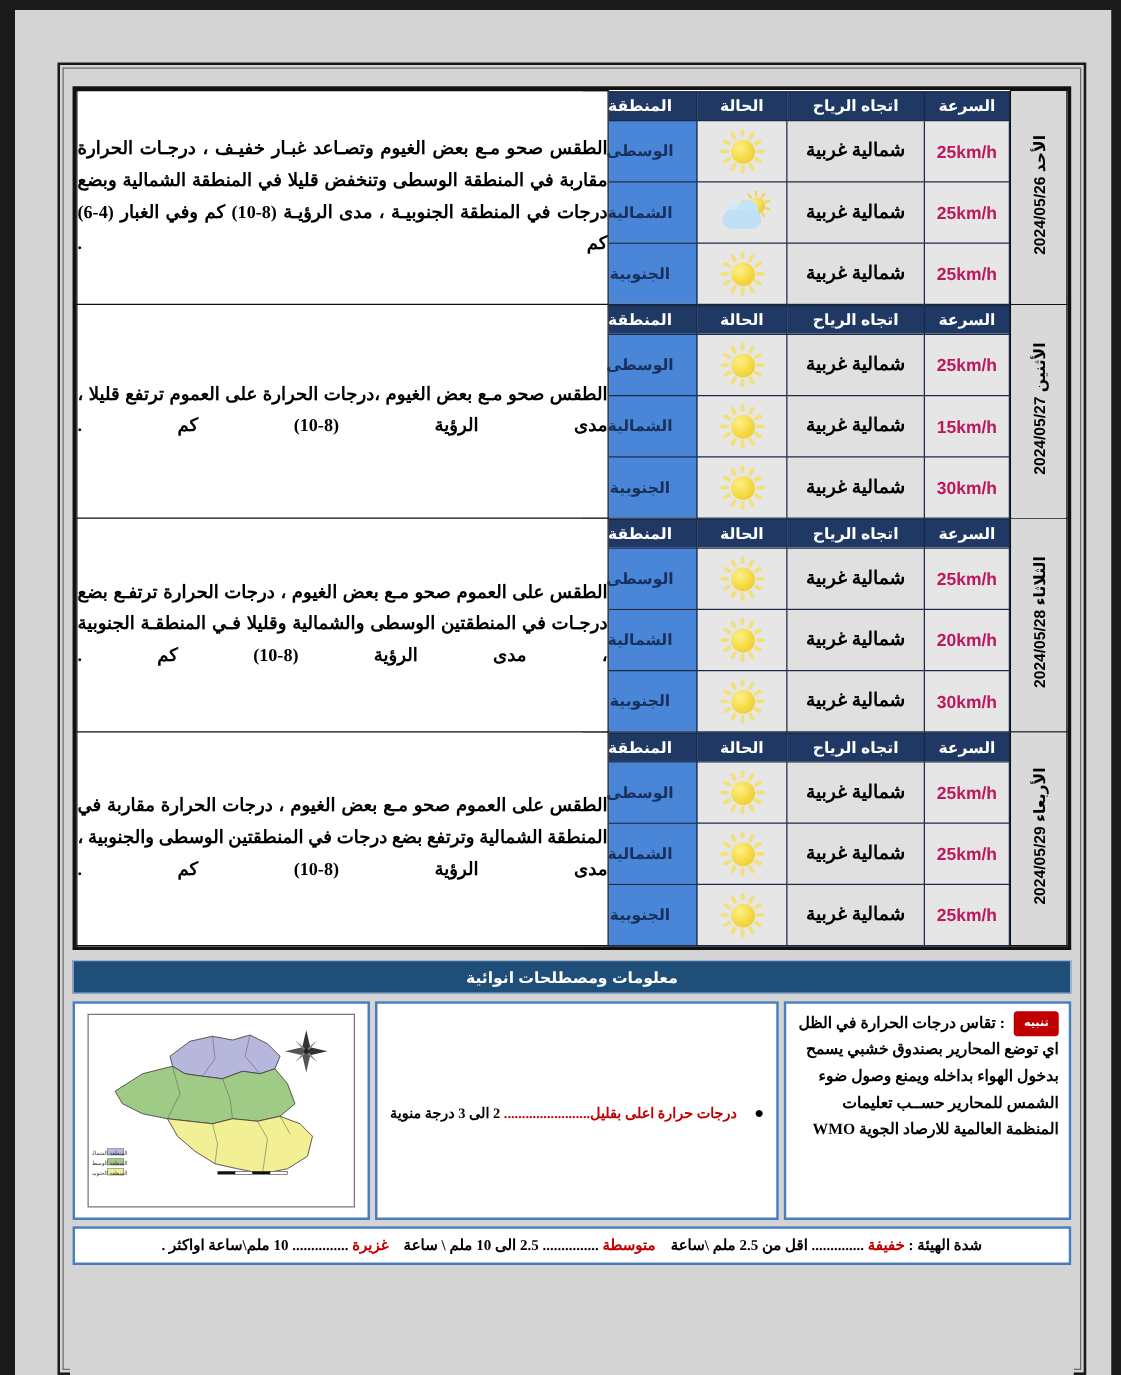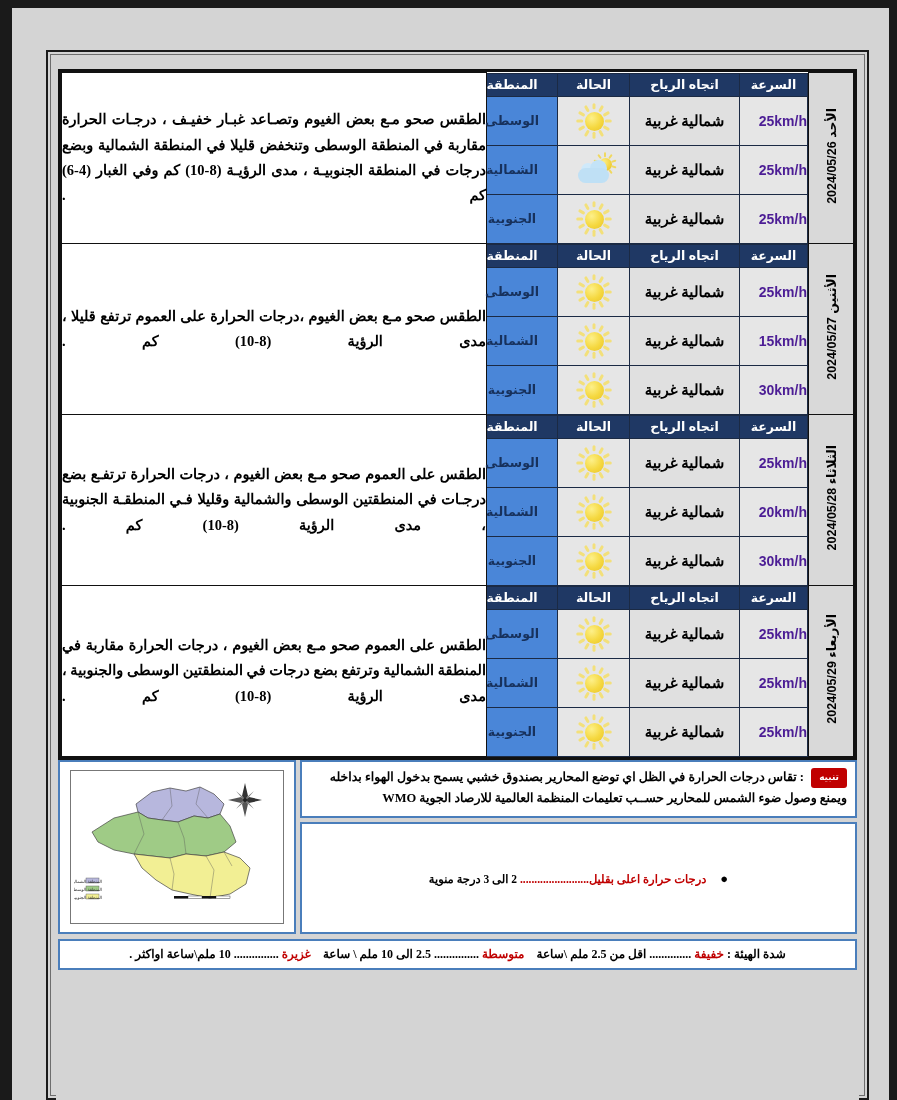--- a/index.html
+++ b/index.html
@@ -95,25 +95,25 @@
     background:#e0e0e0;
     color:#000;
     font-family:"Liberation Serif","DejaVu Serif",serif;
     font-weight:bold;
     font-size:15px;
     text-align:center;
     height:49px;
   }
   td.speed {
     background:#e6e6e6;
-    color:#4c1d95;
+    color:#be185d;
     font-family:"Liberation Sans","DejaVu Sans",sans-serif;
     font-weight:bold;
     font-size:14px;
-    text-align:right;
+    text-align:center;
     height:49px;
     direction:ltr;
   }
 
   td.desc {
     background:#fff;
     border:1.5px solid #111;
     vertical-align:middle;
     padding:6px 14px;
     font-family:"Liberation Serif","DejaVu Serif",serif;
@@ -160,21 +160,21 @@
     margin:8px 2px 6px 2px;
   }
   .info-row { display:flex; gap:4px; margin:0 2px; align-items:stretch; }
   .map-box {
     width:238px;
     border:2.5px solid #4a7ebb;
     background:#fff;
     padding:8px 6px;
     display:flex; align-items:center; justify-content:center;
   }
-  .info-right { flex:1; display:flex; flex-direction:column; gap:4px;justify-content:center; }
+  .info-right { flex:1; display:flex; flex-direction:row; gap:4px;justify-content:center; }
 
   .notice-box {
     border:2.5px solid #4a7ebb;
     background:#fff;
     padding:5px 8px 6px 8px;
     font-family:"Liberation Serif","DejaVu Serif",serif;
     font-weight:bold;
     font-size:12.5px;
     line-height:1.7;
     color:#000;
@@ -406,20 +406,21 @@
                       </tr>
                     </tbody>
                   </table>
                 </td>
                 <td class="desc">الطقس على العموم صحو مـع بعض الغيوم ، درجات الحرارة مقاربة في المنطقة الشمالية وترتفع بضع درجات في المنطقتين الوسطى والجنوبية ، مدى الرؤية (8-10) كم .</td>
               </tr>
             </tbody>
         </table>
       </div>
 
+      <div class="info-header">معلومات ومصطلحات انوائية</div>
 
       <div class="info-row">
 
         <div class="info-right">
 
           <div class="notice-box">
             <span class="notice-badge">تنبيه</span>
             <span>: تقاس درجات الحرارة في الظل اي توضع المحارير بصندوق خشبي يسمح بدخول الهواء بداخله ويمنع وصول ضوء الشمس للمحارير حســب تعليمات المنظمة العالمية للارصاد الجوية WMO</span>
           </div>
 

